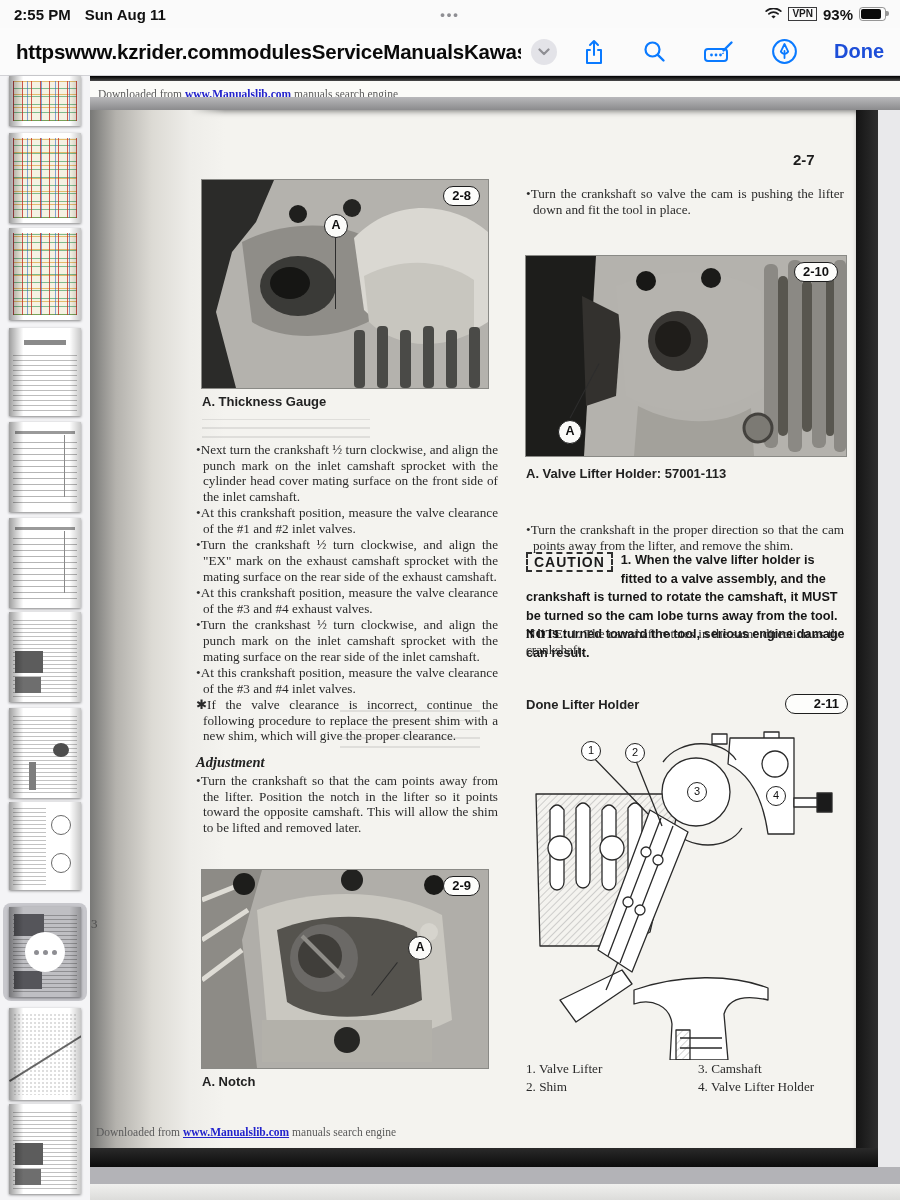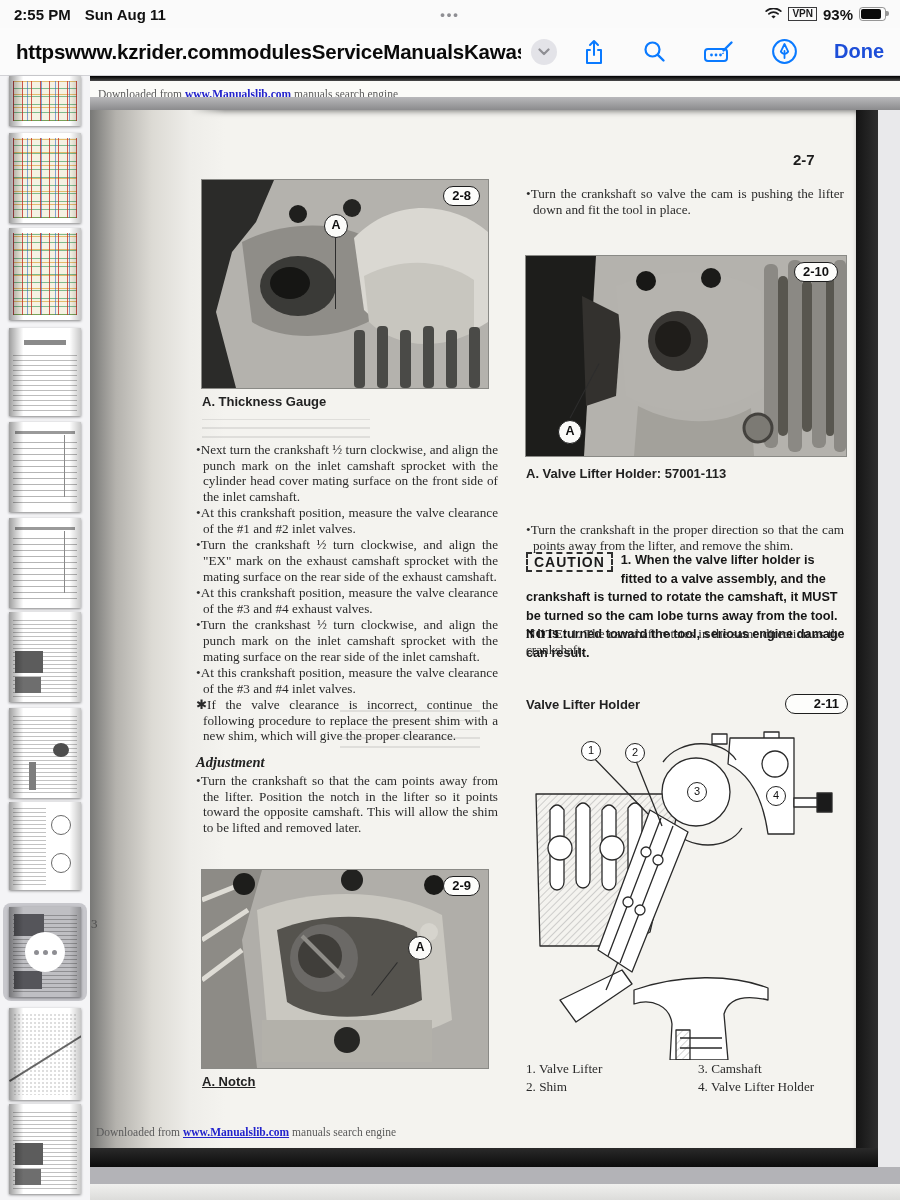--- a/index.html
+++ b/index.html
@@ -309,21 +309,21 @@
           <circle cx="118" cy="86" r="22" fill="#403e3a"></circle>
           <path d="M100,66 L142,108" stroke="#8f8d88" stroke-width="4"></path>
           <rect x="60" y="150" width="170" height="42" fill="#b3b1aa"></rect>
           <circle cx="145" cy="170" r="13" fill="#262624"></circle>
           <circle cx="227" cy="62" r="9" fill="#d6d4cd"></circle>
         </svg>
         <span class="figlabel">2-9</span>
         <span class="amark" style="left:206px;top:66px;">A</span>
         <div class="leader" style="left:182px;top:88px;height:42px;transform:rotate(38deg);"></div>
       </div>
-      <div class="cap" style="position:absolute;left:112px;top:964px;text-decoration:underline;">A. Notch</div>
+      <div class="cap" style="position:absolute;left:112px;top:964px;">A. Notch</div>
 
       <div class="fig" style="left:436px;top:146px;width:320px;height:200px;">
         <svg width="320" height="200" viewBox="0 0 320 200" preserveAspectRatio="none">
           <rect width="320" height="200" fill="#b4b2ad"></rect>
           <path d="M0,0 L70,0 L58,200 L0,200 Z" fill="#1d1d1b"></path>
           <path d="M56,40 L96,60 L90,140 L60,150 Z" fill="#33312e"></path>
           <path d="M90,30 C140,10 200,12 235,35 L240,130 C200,160 140,162 100,140 Z" fill="#b5b3ae"></path>
           <circle cx="120" cy="25" r="10" fill="#181816"></circle>
             <circle cx="185" cy="22" r="10" fill="#1b1b19"></circle>
           <circle cx="152" cy="85" r="30" fill="#393734"></circle>
@@ -356,21 +356,21 @@
         <span class="caution-box">CAUTION</span>
         <span class="caution-text">1. When the valve lifter holder is fitted to a valve assembly, and the crankshaft is turned to rotate the camshaft, it MUST be turned so the cam lobe turns away from the tool. If it is turned toward the tool, serious engine damage can result.</span>
       </div>
 
       <div class="ser" style="position:absolute;left:436px;top:516px;width:318px;text-indent:0;">
         <span class="note-label">NOTE:</span>
         <span>1. The camshaft rotates in the same direction as the crankshaft.</span>
       </div>
 
       <div class="vlh-row" style="position:absolute;left:436px;top:584px;width:322px;">
-        <span class="cap">Valve Lifter Holder</span>
+        <span class="cap">Done Lifter Holder</span>
         <span class="figlabel" style="position:static;padding-left:28px;">2-11</span>
       </div>
 
       <div style="position:absolute;left:440px;top:620px;width:322px;height:330px;">
         <svg width="322" height="330" viewBox="0 0 322 330">
           <defs>
             <pattern id="hatch" width="5" height="5" patternUnits="userSpaceOnUse" patternTransform="rotate(45)">
               <line x1="0" y1="0" x2="0" y2="5" stroke="#a8a8a8" stroke-width="1"></line>
             </pattern>
           </defs>

